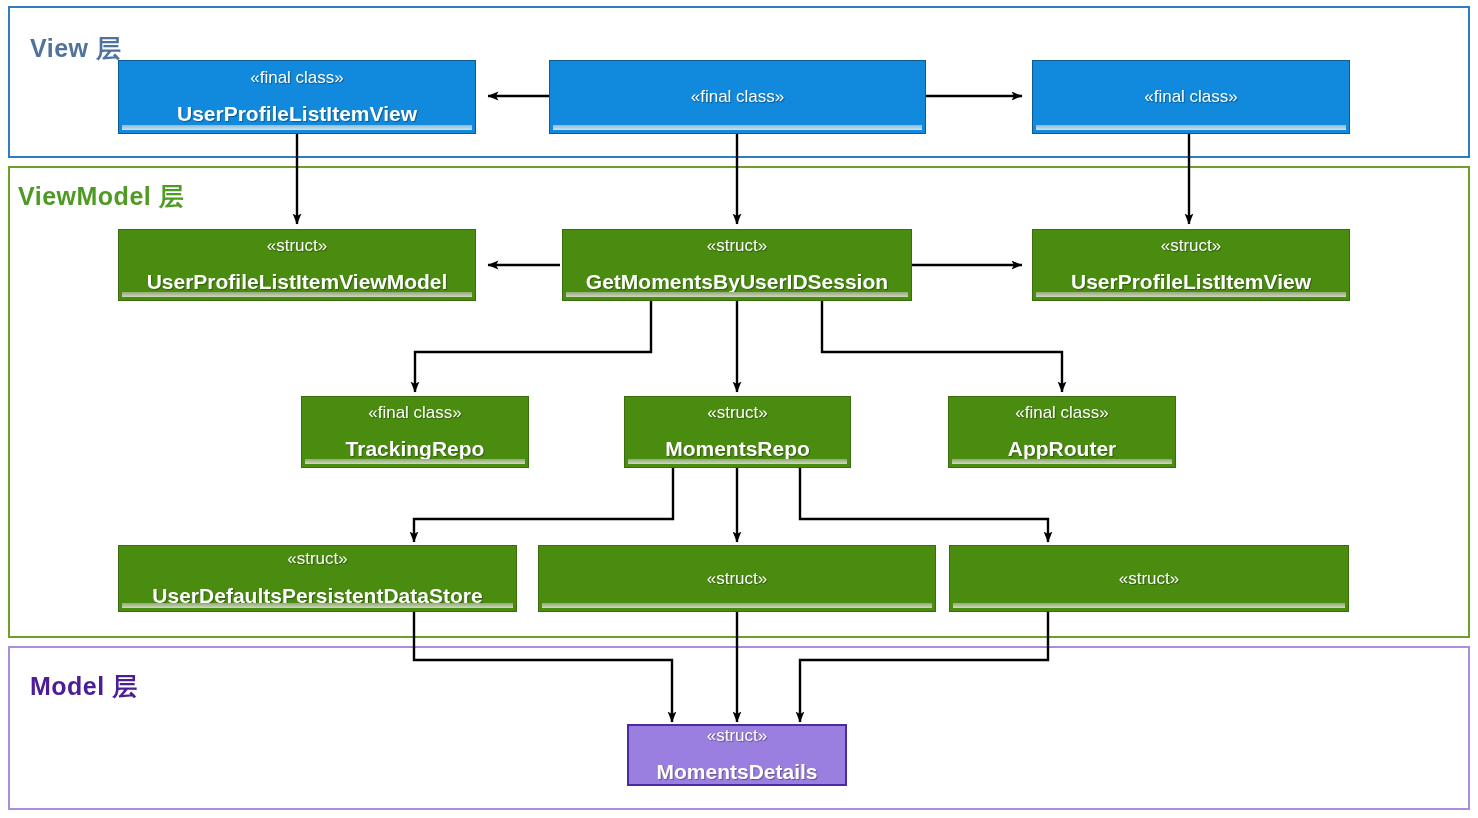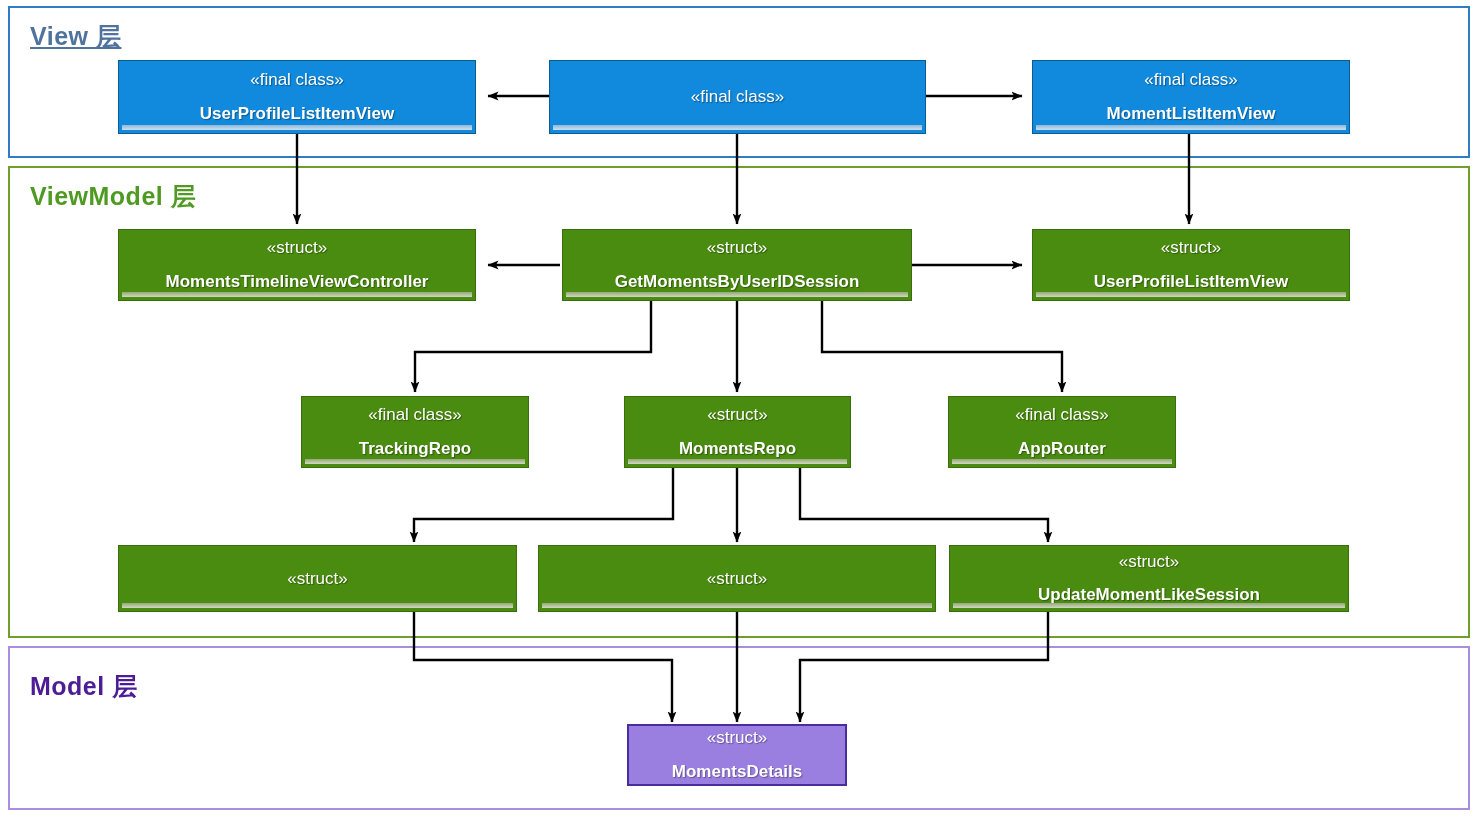--- a/index.html
+++ b/index.html
@@ -28,22 +28,22 @@
   .layer-viewmodel { left: 8px;  top: 166px; width: 1462px; height: 472px; border: 2px solid #6f9e2a; }
   .layer-model     { left: 8px;  top: 646px; width: 1462px; height: 164px; border: 2px solid #a98ede; }
 
   .layer-label {
     position: absolute;
     font-size: 25px;
     font-weight: bold;
     letter-spacing: 0.5px;
     white-space: nowrap;
   }
-  .lbl-view      { left: 30px; top: 20px;  color: #50739e; text-decoration: underline; }
-  .lbl-viewmodel { left: 30px; top: 180px; color: #4f9a22; }
+  .lbl-view      { left: 30px; top: 32px;  color: #50739e; }
+  .lbl-viewmodel { left: 18px; top: 180px; color: #4f9a22; }
   .lbl-model     { left: 30px; top: 670px; color: #4c1d95; }
 
   
   #wires {
     position: absolute;
     left: 0; top: 0;
     width: 1478px;
     height: 818px;
     pointer-events: none;
   }
@@ -60,21 +60,21 @@
     color: #ffffff;
     overflow: hidden;
   }
   .node .stereo {
     font-size: 17px;
     font-weight: normal;
     line-height: 1.15;
     text-shadow: 1px 1px 1px rgba(0,0,0,0.35);
   }
   .node .tname {
-    font-size: 17px;
+    font-size: 21px;
     font-weight: bold;
     line-height: 1.2;
     margin-top: 14px;
     text-shadow: 1px 1px 1px rgba(0,0,0,0.35);
     white-space: nowrap;
   }
   .node .strip {
     position: absolute;
     left: 3px;
     right: 3px;
@@ -150,27 +150,26 @@
     <span class="strip"></span>
   </div>
 
   <div class="node node-blue" style="left:549px; top:60px; width:377px; height:74px;">
     <span class="stereo">«final class»</span>
     <span class="strip"></span>
   </div>
 
   <div class="node node-blue" style="left:1032px; top:60px; width:318px; height:74px;">
     <span class="stereo">«final class»</span>
-    <span class="tname">MomentListItemView</span>
     <span class="strip"></span>
   </div>
 
   <div class="node node-green" style="left:118px; top:229px; width:358px; height:72px;">
     <span class="stereo">«struct»</span>
-    <span class="tname">MomentsTimelineViewController</span>
+    <span class="tname">UserProfileListItemViewModel</span>
     <span class="strip"></span>
   </div>
 
   <div class="node node-green" style="left:562px; top:229px; width:350px; height:72px;">
     <span class="stereo">«struct»</span>
     <span class="tname">GetMomentsByUserIDSession</span>
     <span class="strip"></span>
   </div>
 
   <div class="node node-green" style="left:1032px; top:229px; width:318px; height:72px;">
@@ -192,31 +191,31 @@
   </div>
 
   <div class="node node-green" style="left:948px; top:396px; width:228px; height:72px;">
     <span class="stereo">«final class»</span>
     <span class="tname">AppRouter</span>
     <span class="strip"></span>
   </div>
 
   <div class="node node-green" style="left:118px; top:545px; width:399px; height:67px;">
     <span class="stereo">«struct»</span>
+    <span class="tname">UserDefaultsPersistentDataStore</span>
     <span class="strip"></span>
   </div>
 
   <div class="node node-green" style="left:538px; top:545px; width:398px; height:67px;">
     <span class="stereo">«struct»</span>
     <span class="strip"></span>
   </div>
 
   <div class="node node-green" style="left:949px; top:545px; width:400px; height:67px;">
     <span class="stereo">«struct»</span>
-    <span class="tname">UpdateMomentLikeSession</span>
     <span class="strip"></span>
   </div>
 
   <div class="node node-purple" style="left:627px; top:724px; width:220px; height:62px;">
     <span class="stereo">«struct»</span>
     <span class="tname">MomentsDetails</span>
   </div>
 
 </div>
 

